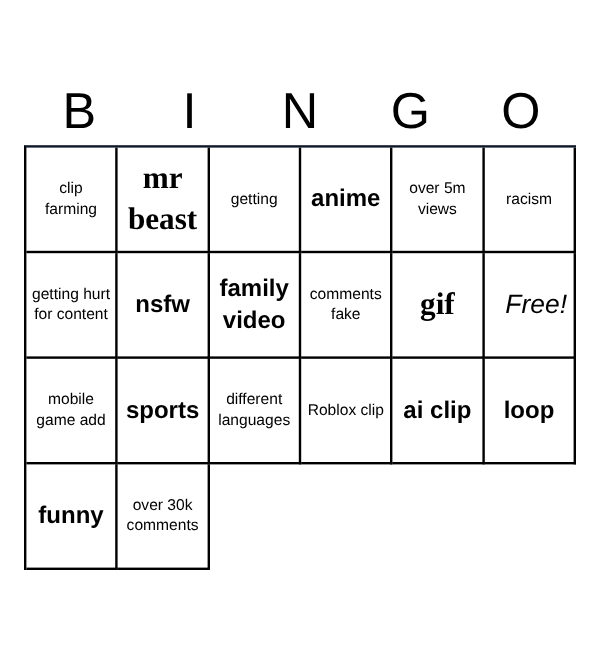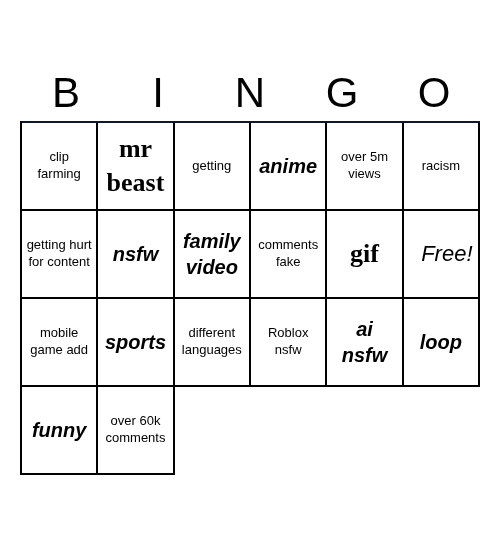--- a/index.html
+++ b/index.html
@@ -63,21 +63,20 @@
 
     .bingo-cell .cell-text.large {
       font-size: 26px;
       font-weight: bold;
       font-family: Liberation Serif, serif;
     }
 
     .bingo-cell .cell-text.medium {
       font-size: 20px;
       font-weight: bold;
-      font-style: italic;
     }
 
     .bingo-cell .cell-text.free {
       font-size: 22px;
       font-style: italic;
       margin-left: 12px;
     }
   </style>
 </head>
 <body>
@@ -132,28 +131,28 @@
       <div class="bingo-cell">
         <span class="cell-text">mobile game add</span>
       </div>
       <div class="bingo-cell">
         <span class="cell-text medium">sports</span>
       </div>
       <div class="bingo-cell">
         <span class="cell-text">different languages</span>
       </div>
       <div class="bingo-cell">
-        <span class="cell-text">Roblox nsfw</span>
+        <span class="cell-text">Roblox clip</span>
       </div>
       <div class="bingo-cell">
-        <span class="cell-text medium">ai nsfw</span>
+        <span class="cell-text medium">ai clip</span>
       </div>
       <div class="bingo-cell">
         <span class="cell-text medium">loop</span>
       </div>
       <div class="bingo-cell">
         <span class="cell-text medium">funny</span>
       </div>
       <div class="bingo-cell">
-        <span class="cell-text">over 60k comments</span>
+        <span class="cell-text">over 30k comments</span>
       </div>
     </div>
 </div>
 
 </body></html>

